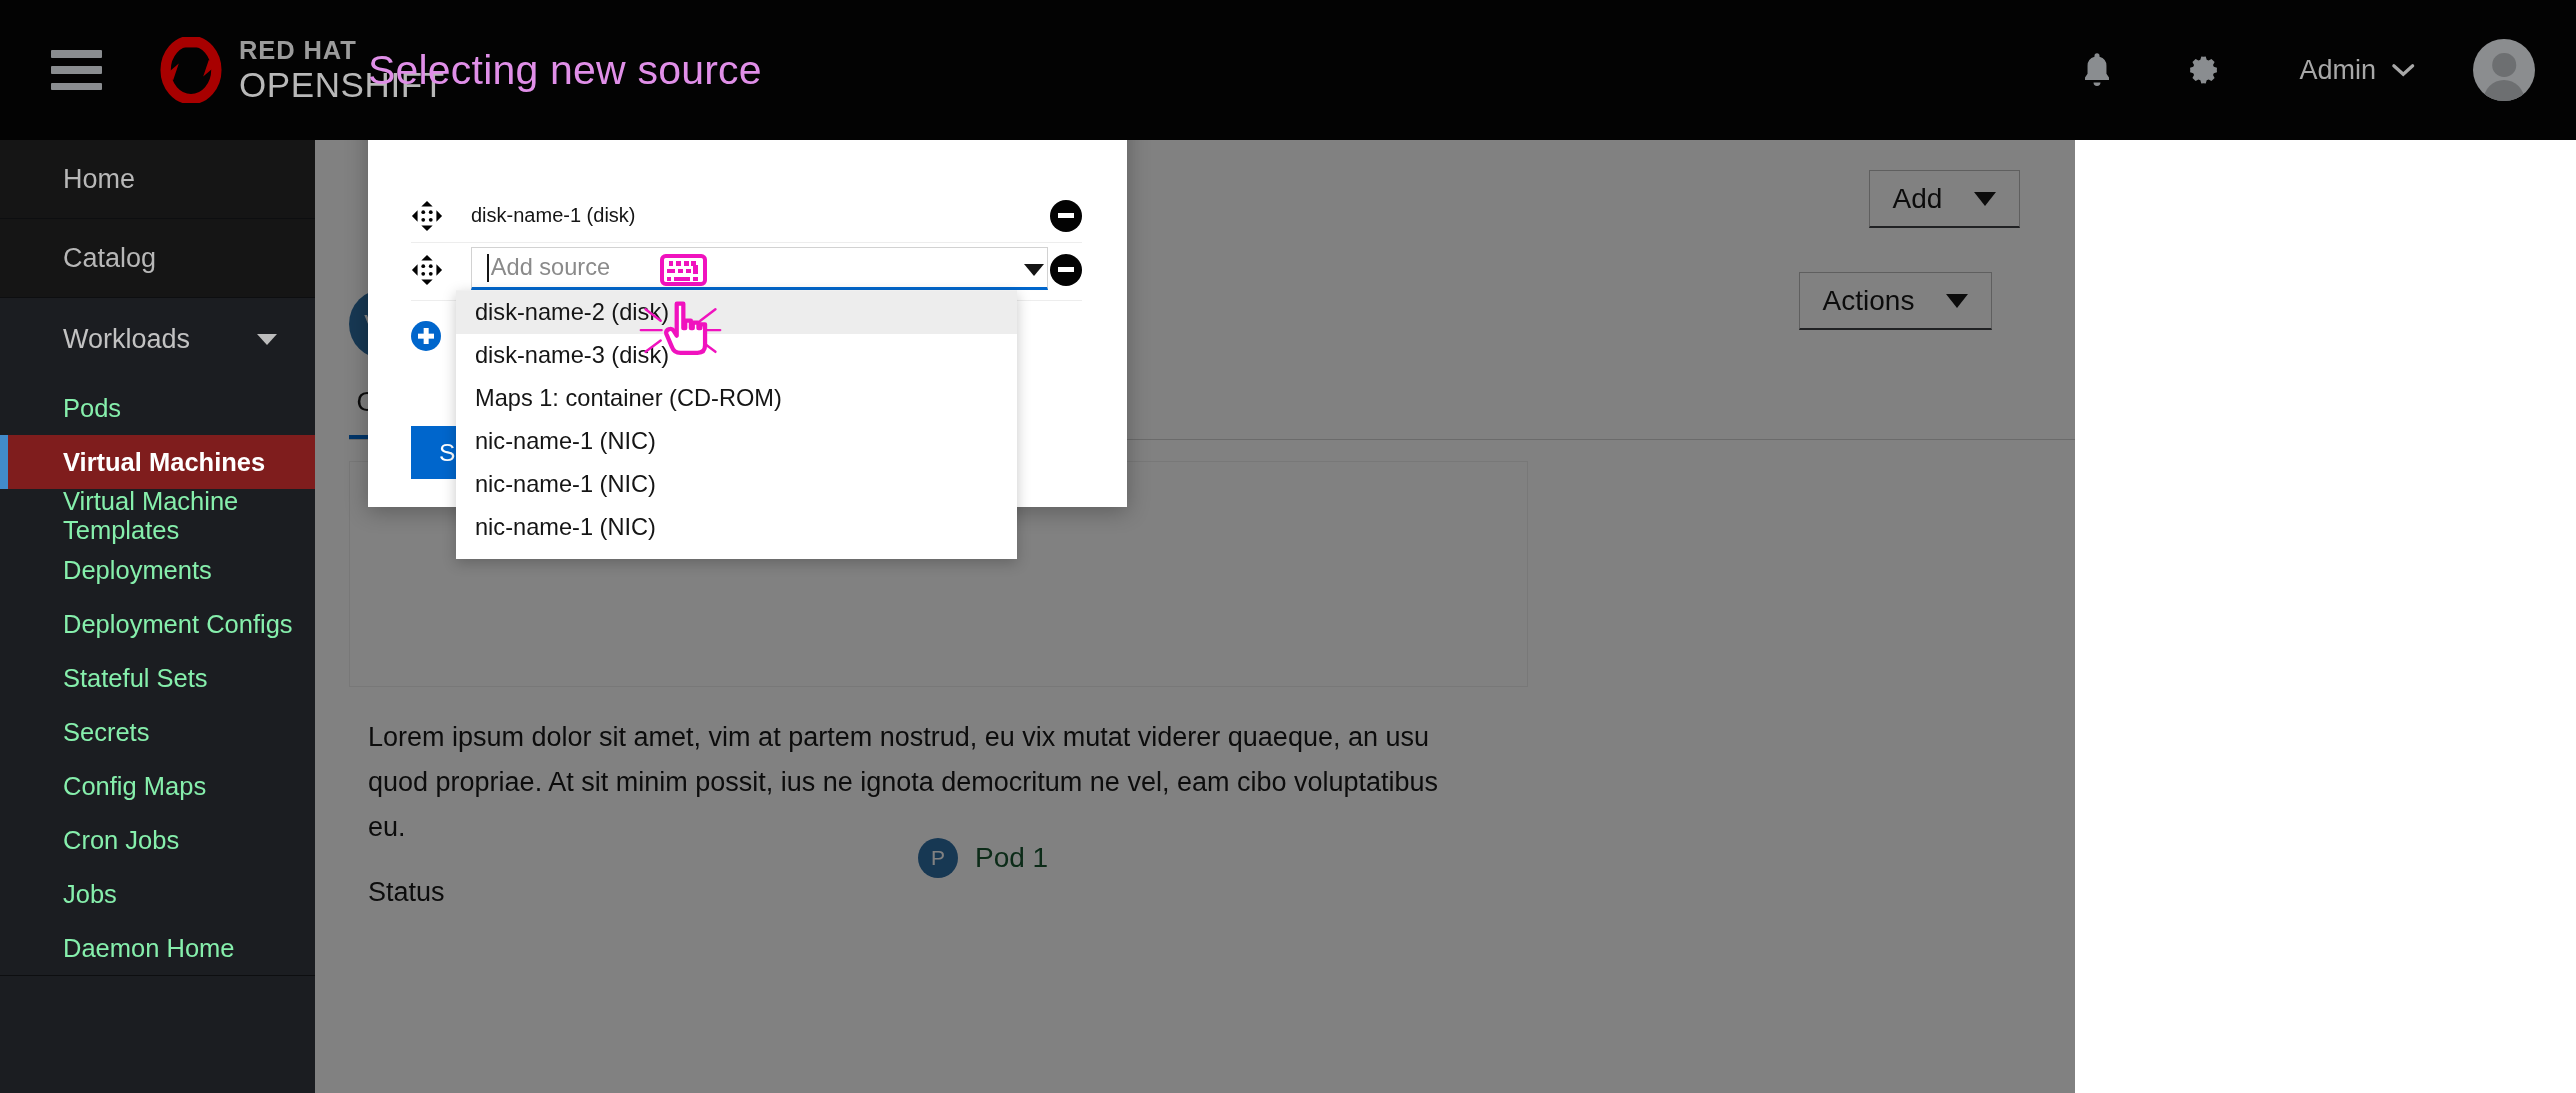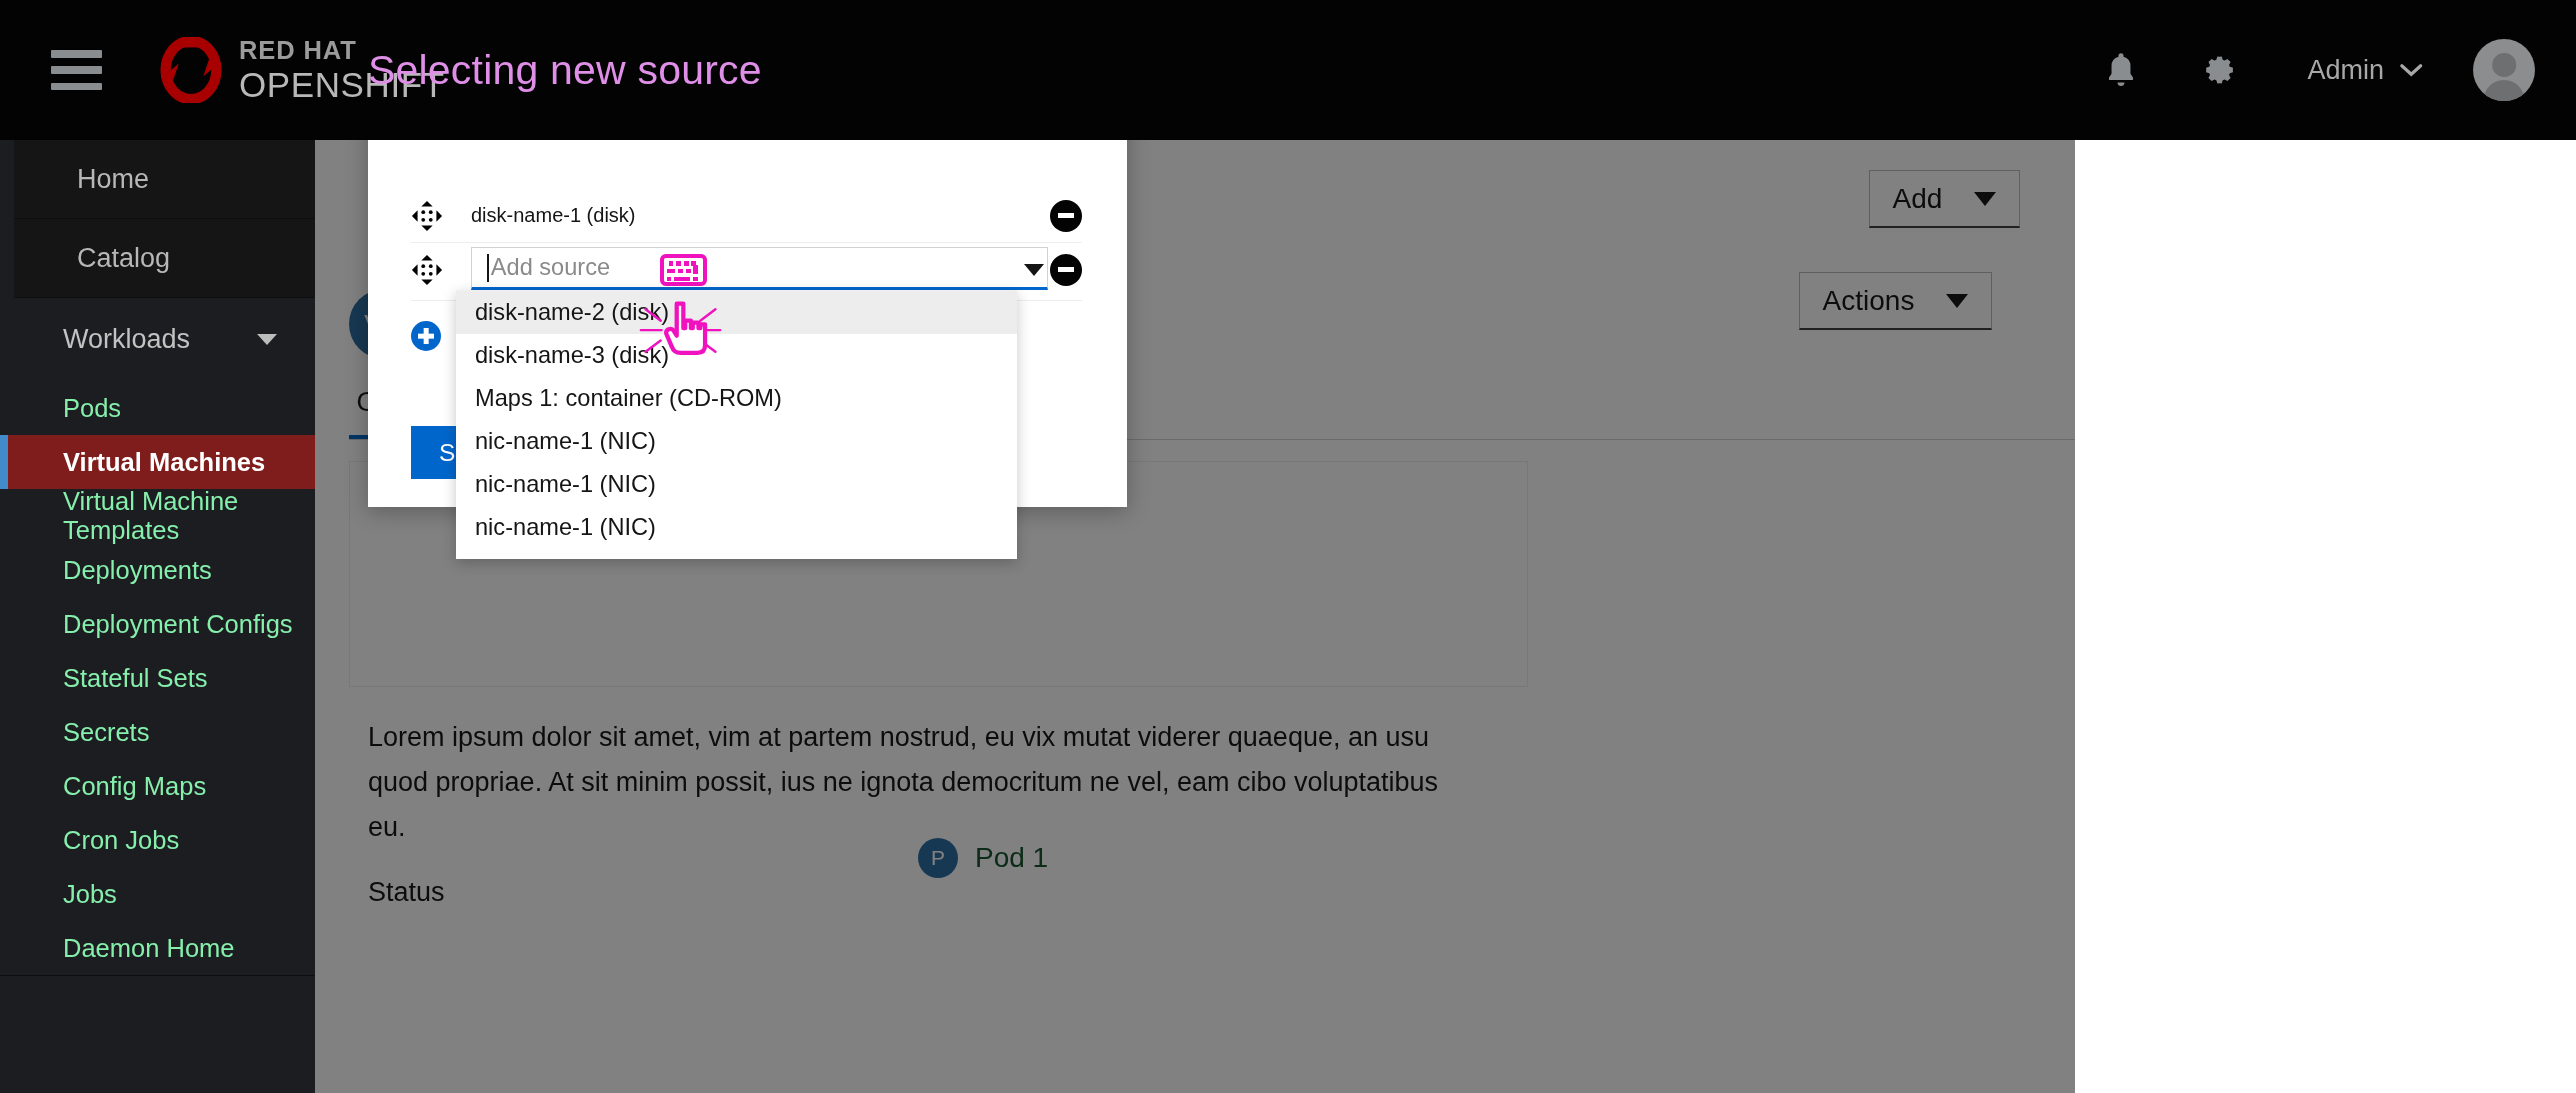--- a/index.html
+++ b/index.html
@@ -27,21 +27,21 @@
   .logo-line2 { font-size: 35px; font-weight: 300; letter-spacing: 0.6px;
     color: #b8b8b8; margin-top: 2.8px; }
 
   .mast-title {
     position: absolute; left: 368px; top: 0; height: 140px;
     display: flex; align-items: center;
     font-size: 41px; color: #e08fe8; letter-spacing: 0.2px;
   }
   .mast-right {
     position: absolute; right: 41px; top: 0; height: 140px;
-    display: flex; align-items: center; gap: 8px;
+    display: flex; align-items: center; gap: 16px;
   }
   .mast-icon-btn { width: 91px; height: 91px; display: flex; align-items: center;
     justify-content: center; cursor: pointer; }
   .admin-btn { display: flex; align-items: center; gap: 15px; padding: 0 24.5px 0 34px;
     cursor: pointer; }
   .admin-btn span.lbl { font-size: 27px; color: #a8a8a8; }
   .avatar { width: 62px; height: 62px; border-radius: 50%; background: #8b8d8f;
     position: relative; overflow: hidden; margin-left: 17px; }
   .avatar::before { content: ""; position: absolute; left: 50%; top: 14px;
     width: 23.6px; height: 23.6px; border-radius: 50%; background: #6d6f71;
@@ -49,21 +49,21 @@
   .avatar::after { content: ""; position: absolute; left: 50%; top: 41px;
     width: 41px; height: 34px; border-radius: 21px 21px 0 0; background: #6d6f71;
     transform: translateX(-50%); }
 
   
   .sidebar {
     position: absolute; left: 0; top: 140px; width: 315px; height: 954px;
     background: #1b1d21; z-index: 55; overflow: hidden;
   }
   .nav-sec { border-bottom: 0.9px solid #0d0e10; }
-  .nav-sec.dark { background: #151515; margin-left: 14px; }
+  .nav-sec.dark { background: #151515; }
   .nav-item {
     display: flex; align-items: center; height: 66px; padding-left: 63px;
     font-size: 27px; color: #b7b7b7; cursor: pointer; position: relative;
   }
   .nav-item.top { height: 78px; }
   .nav-group-hdr {
     display: flex; align-items: center; justify-content: space-between;
     height: 83px; padding: 0 38px 0 63px; font-size: 27px; color: #c2c2c2;
     cursor: pointer;
   }

